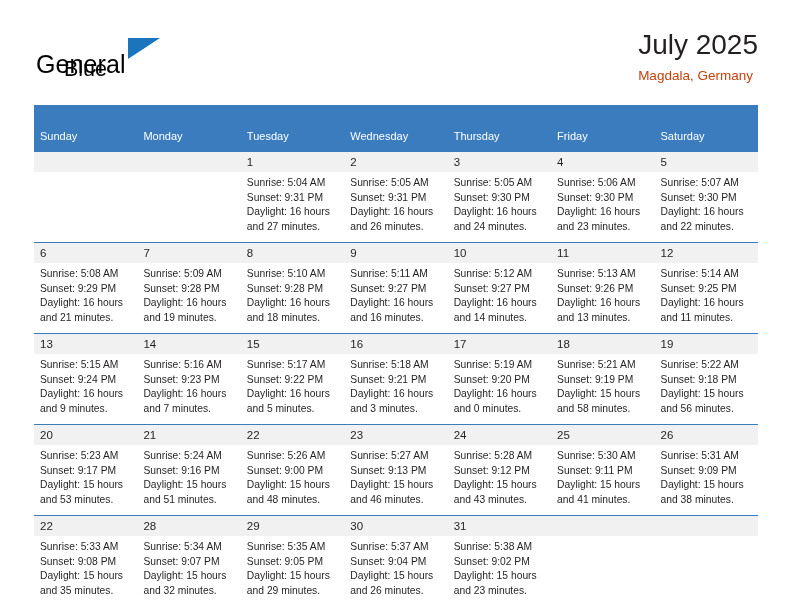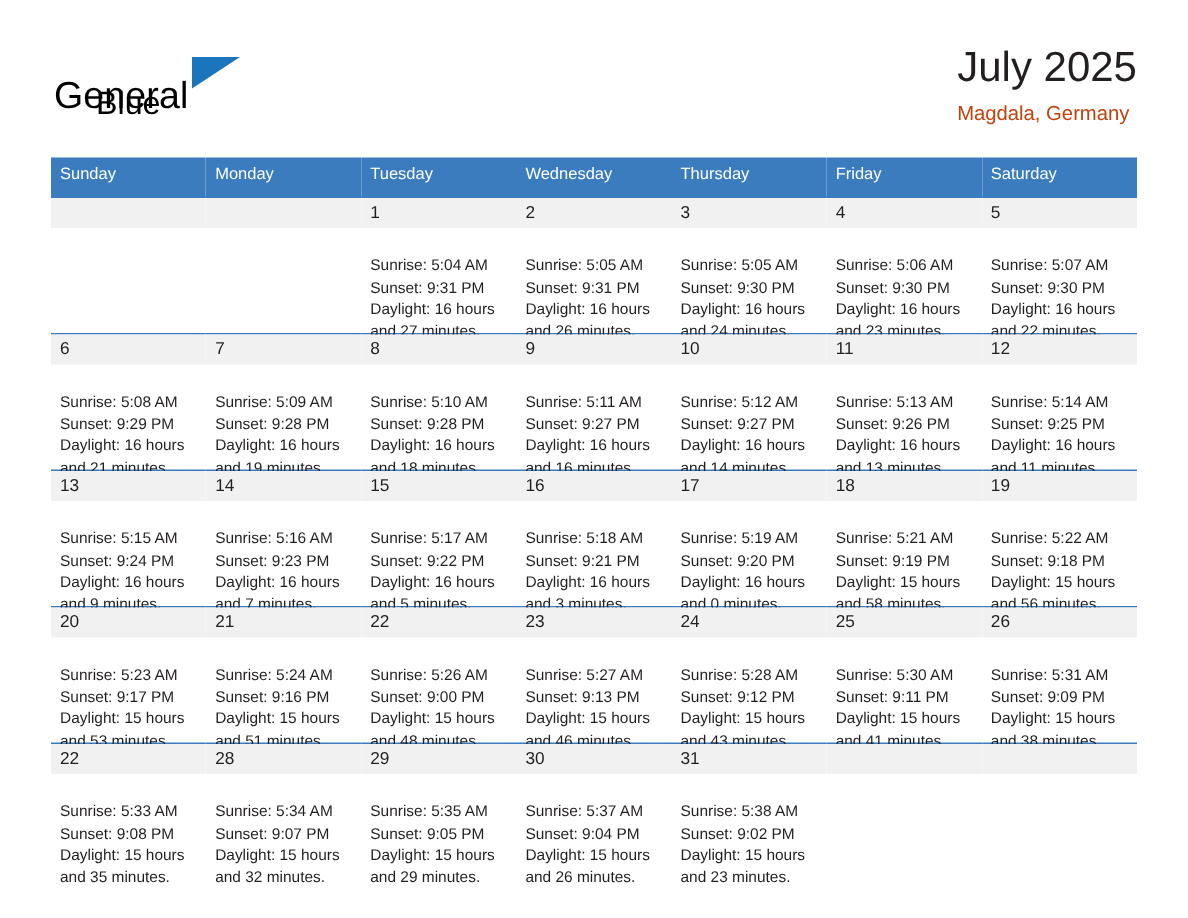--- a/index.html
+++ b/index.html
@@ -94,21 +94,21 @@
     width: 724px;
     border-collapse: collapse;
     table-layout: fixed;
   }
   .calendar th {
     background: #3a7cbe;
     color: #ffffff;
     font-size: 11px;
     font-weight: 400;
     text-align: left;
-    padding: 2px 0 6px 6px;
+    padding: 22px 0 6px 6px;
     height: 18px;
     border: none;
     vertical-align: middle;
   }
   .calendar td {
     width: 103.43px;
     vertical-align: top;
     padding: 0;
     border: none;
     border-top: 1px solid #3a7cbe;
@@ -124,21 +124,21 @@
     font-size: 11.5px;
     color: #231f20;
     padding: 3px 0 3px 6px;
     height: 14px;
     line-height: 14px;
   }
   td.empty .daynum {
     background: #f1f1f1;
   }
   .details {
-    padding: 19px 5px 0 6px;
+    padding: 4px 5px 0 6px;
     font-size: 10.3px;
     line-height: 14.6px;
     color: #231f20;
   }
   .details div {
     white-space: nowrap;
   }
 </style>
 </head>
 <body>

